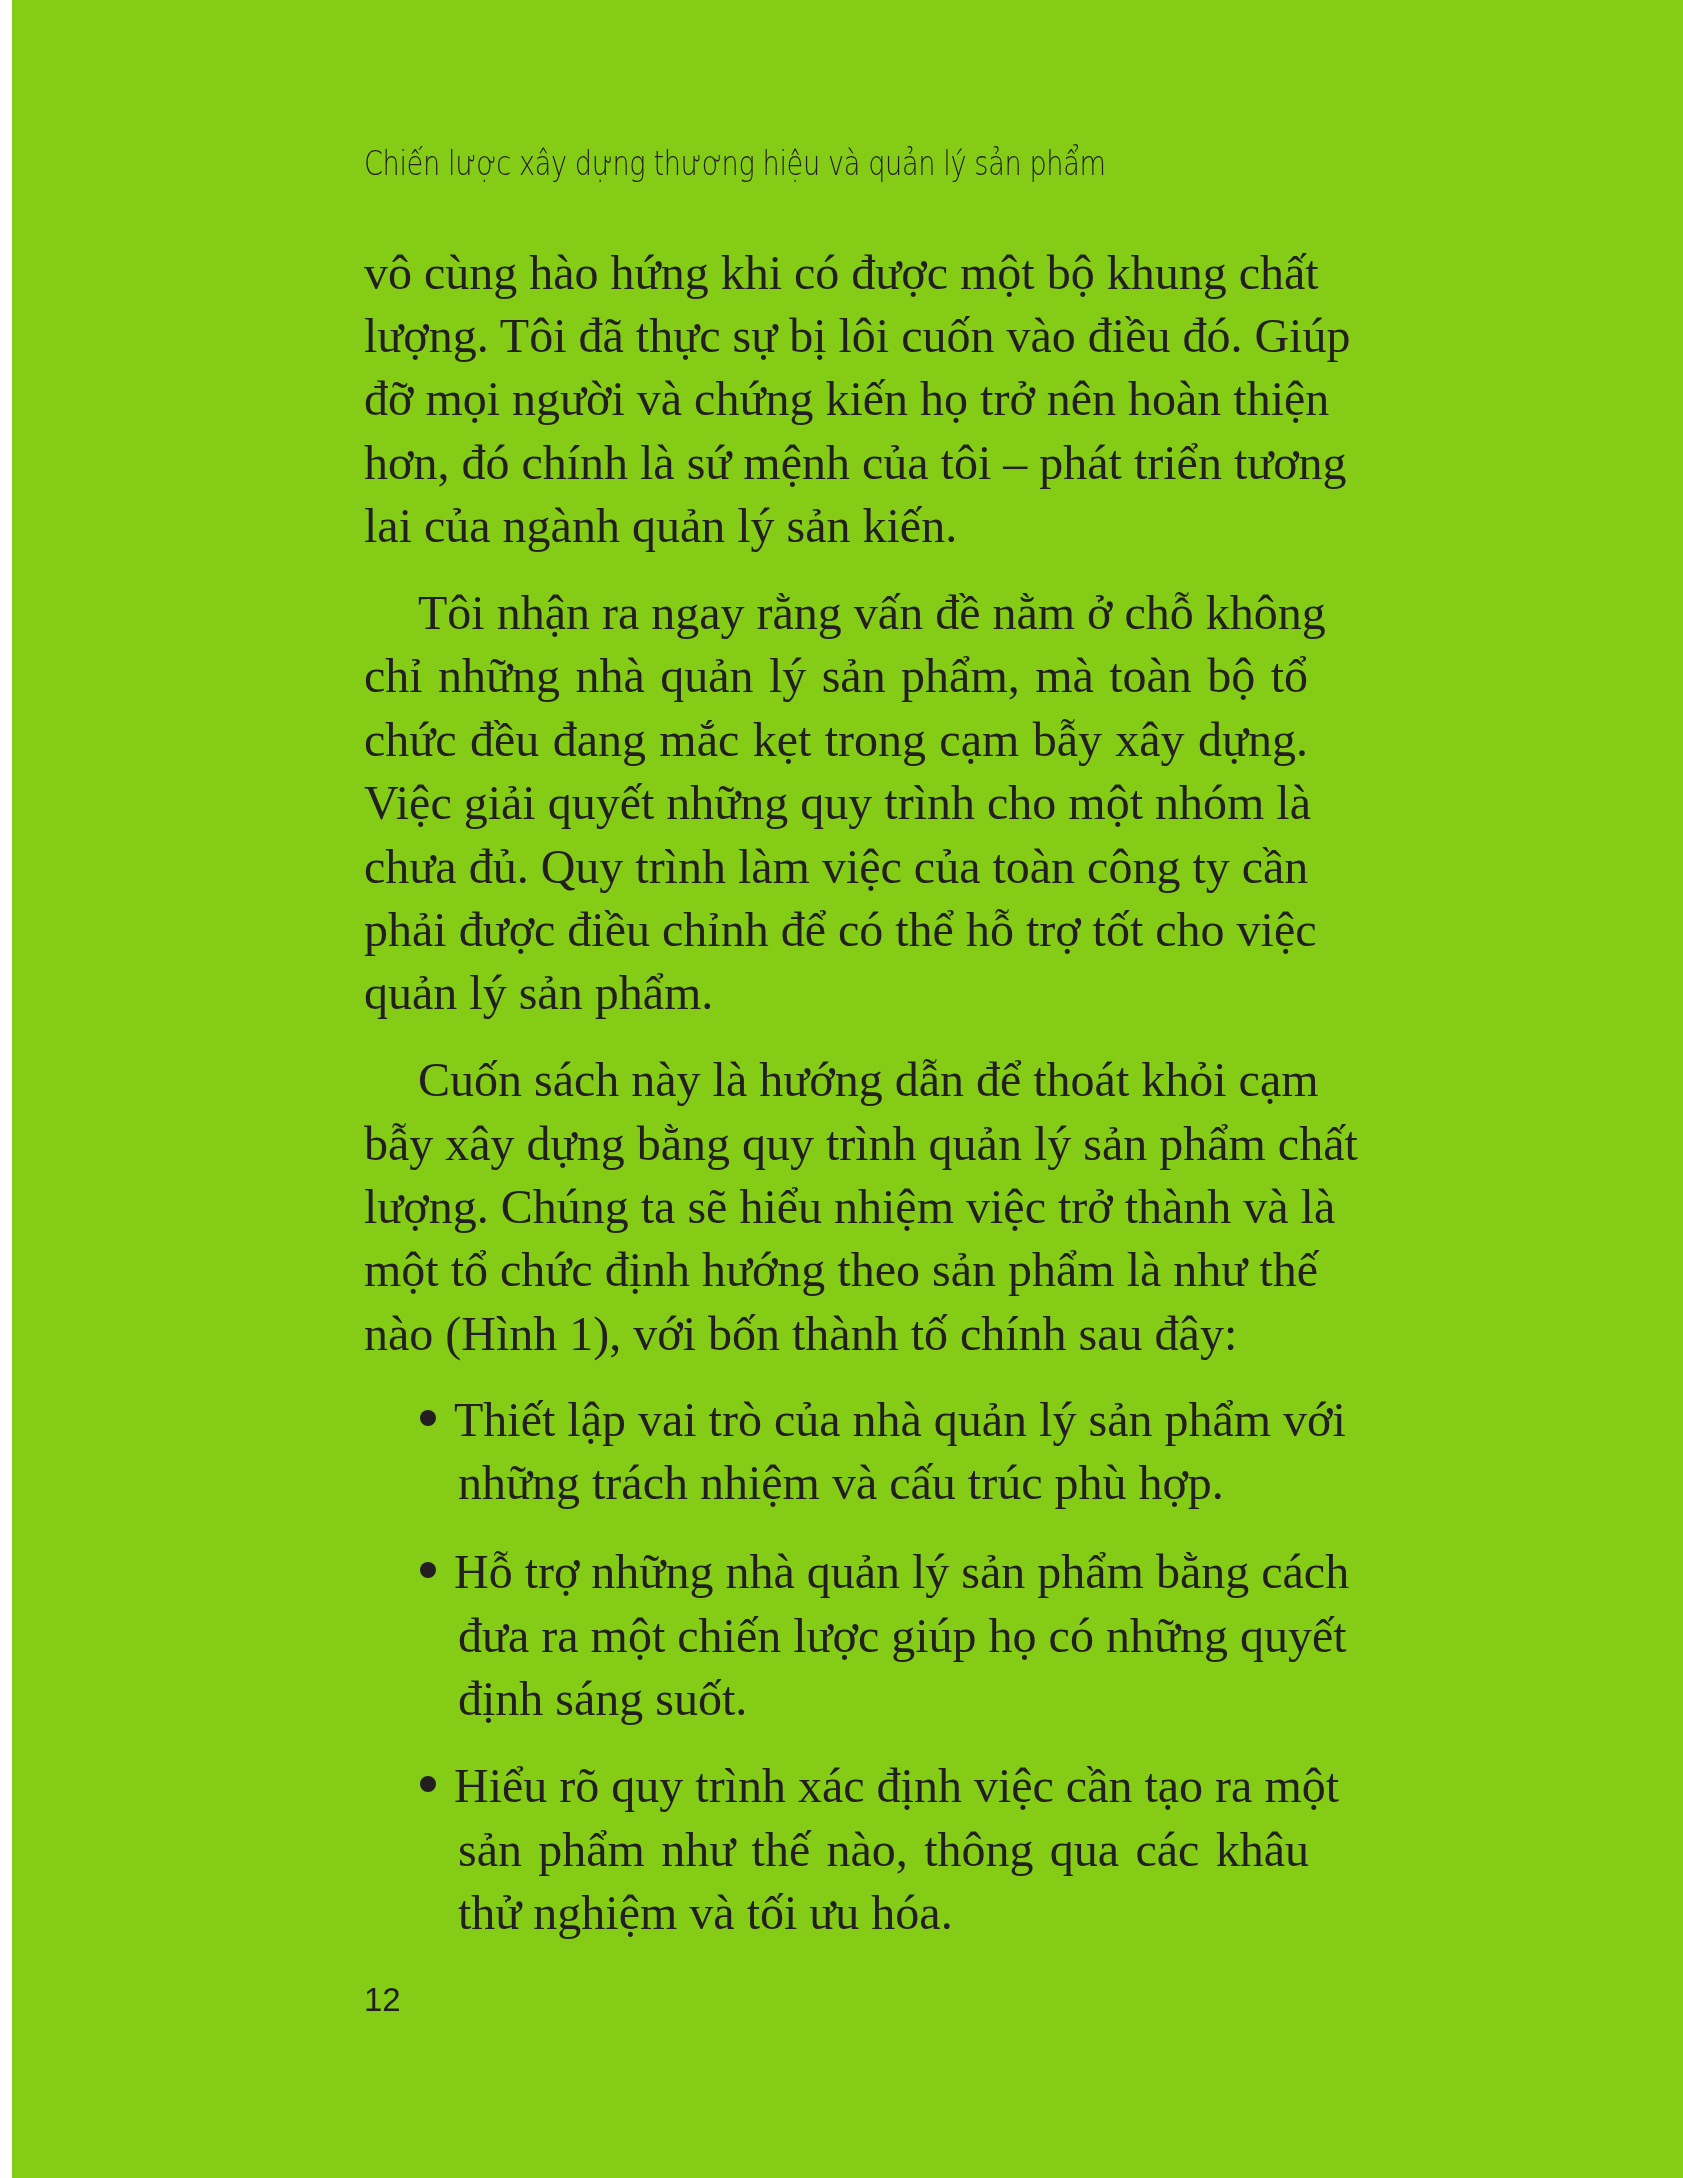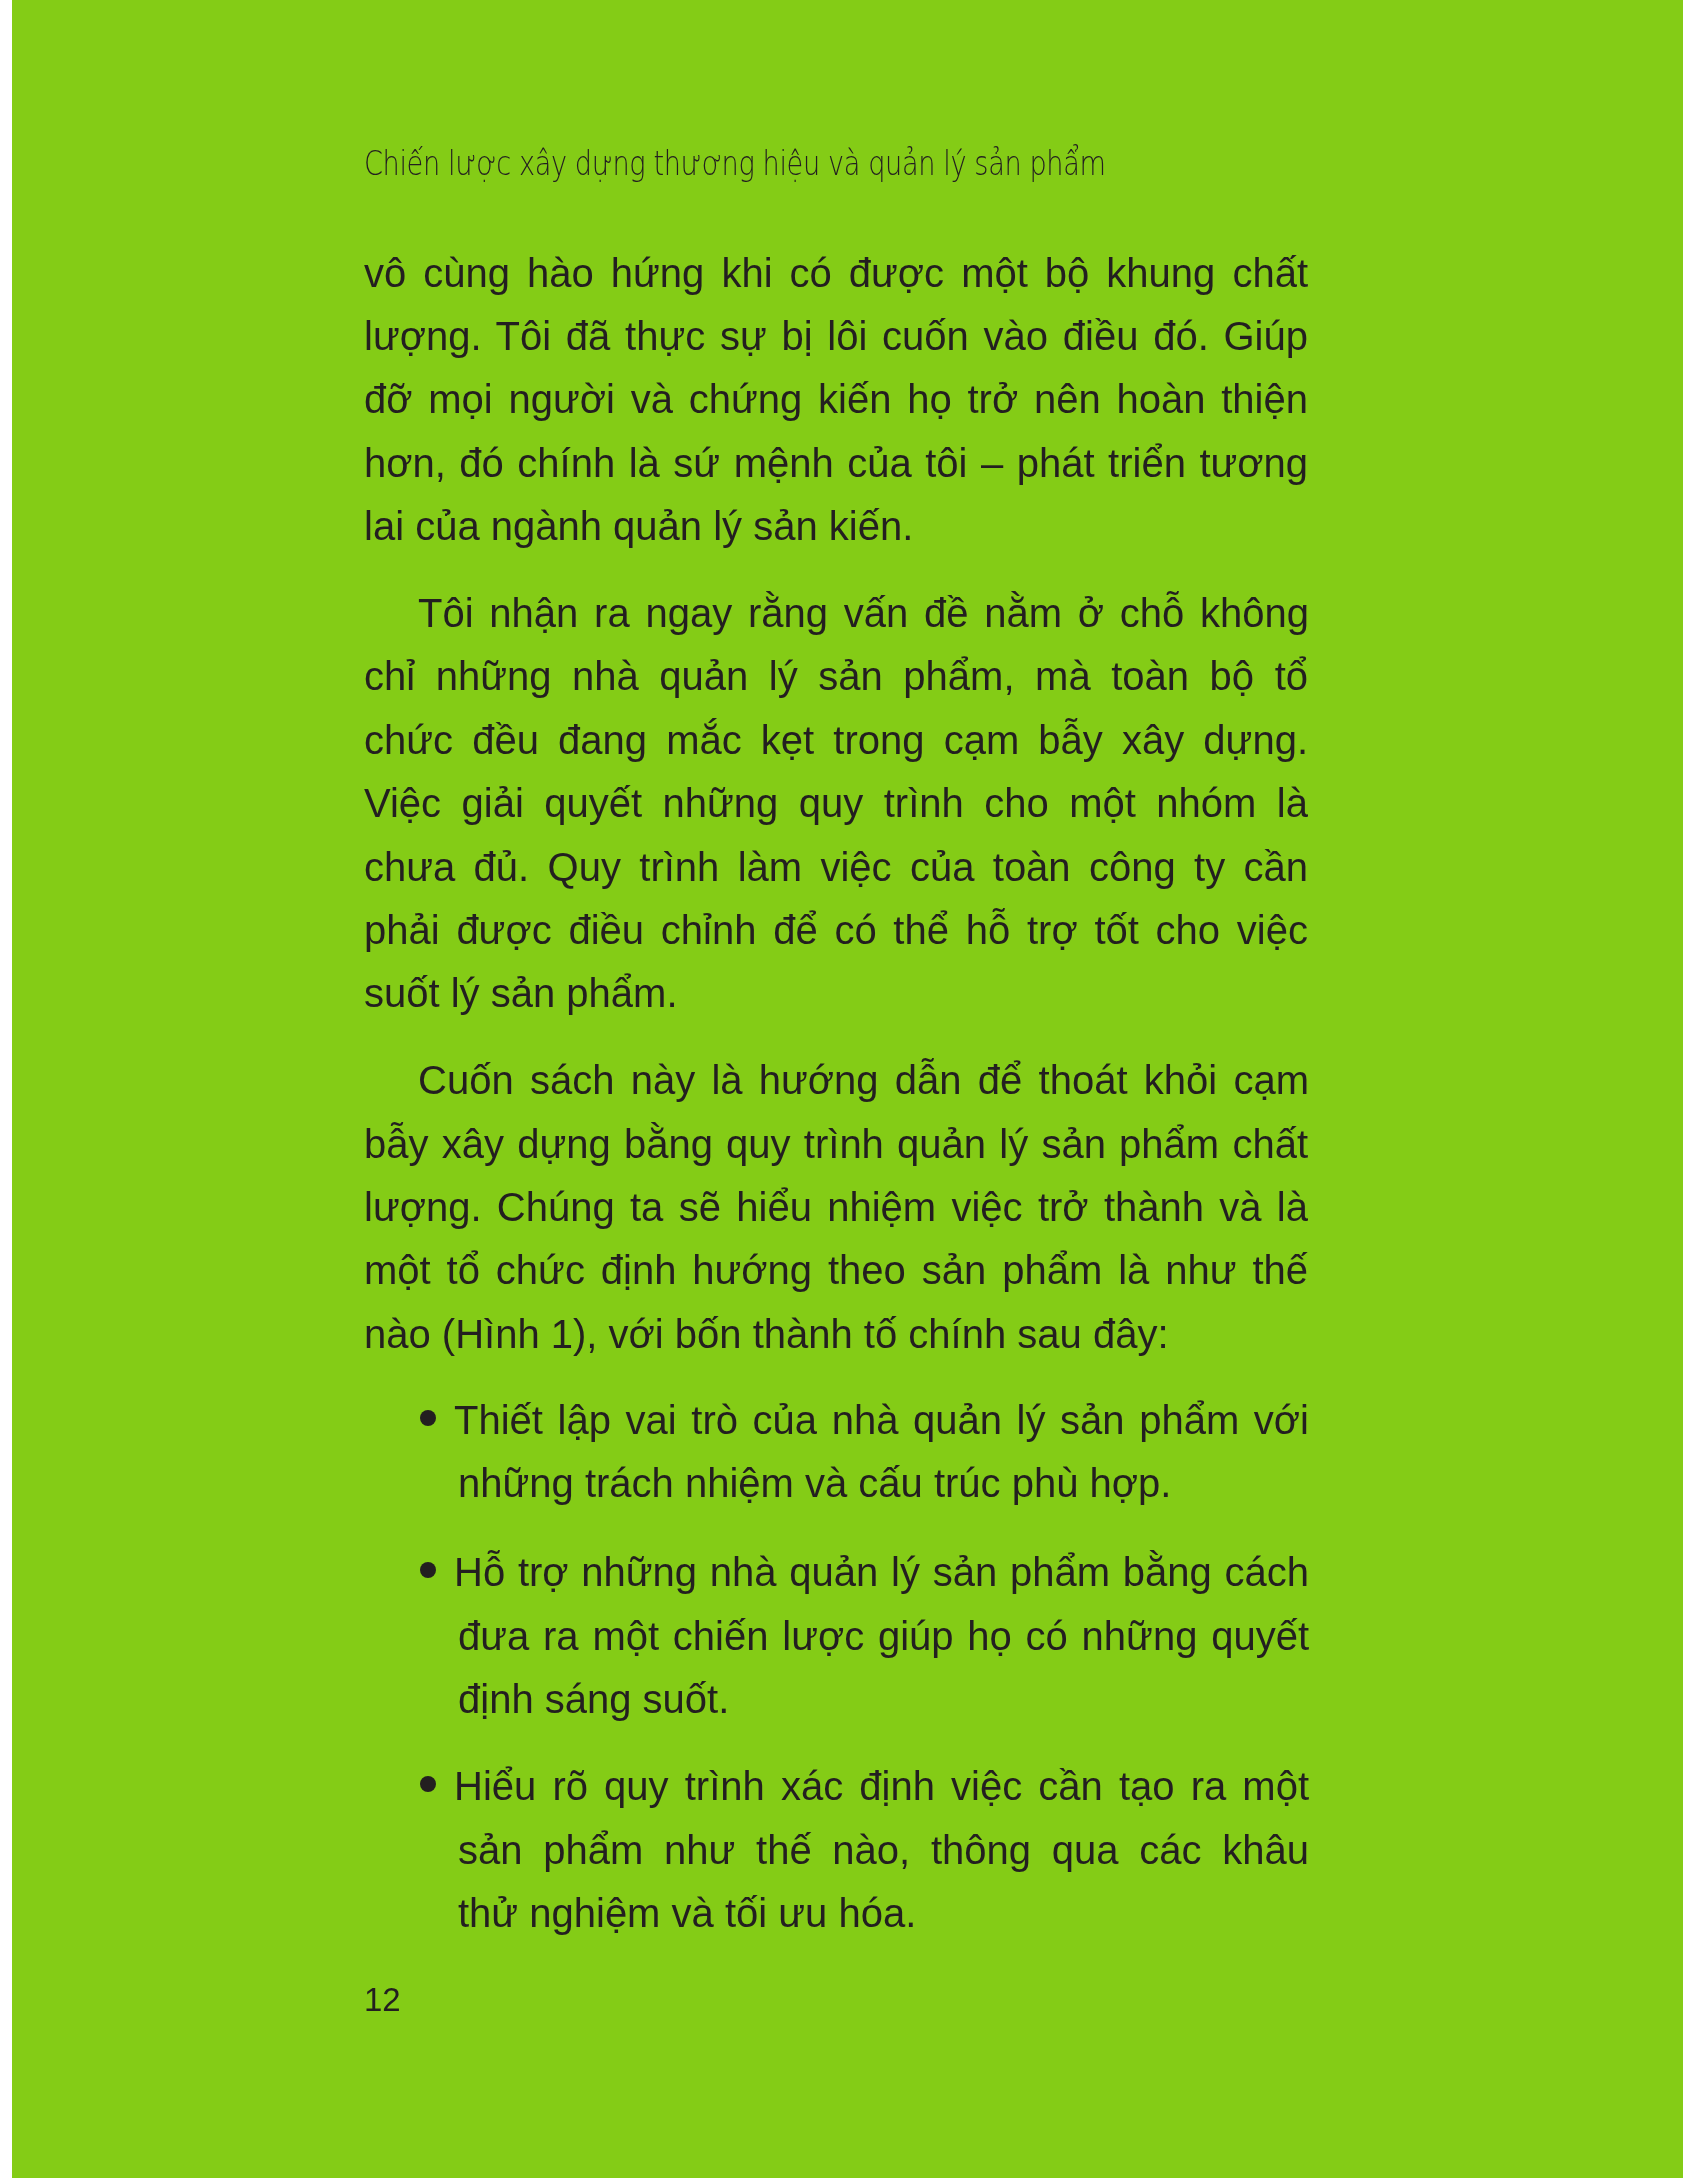--- a/index.html
+++ b/index.html
@@ -7,21 +7,21 @@
   .page { position: absolute; left: 12px; top: 0; width: 1683px; height: 2178px; background: #84cc16; color: #231f20; padding-left: 48px; }
   .running-header {
     position: absolute; left: 352px; top: 139px;
     font-family: "DejaVu Sans", sans-serif; font-weight: 300;
     font-size: 34px; line-height: 48px; letter-spacing: -0.5px;
     transform: scaleX(0.80); transform-origin: left top;
     white-space: nowrap; color: #231f20;
   }
   .line {
     position: absolute; left: 352px; width: 944px;
-    font-family: Liberation Sans, sans-serif; font-size: 40px;
+    font-family: Liberation Serif, serif; font-size: 48px;
     line-height: 50px; height: 50px; white-space: nowrap;
     text-align: justify; text-align-last: justify; color: #231f20;
   }
   .line.last { text-align-last: left; }
   .line.indent { left: 406px; width: 891px; }
   .bullet-line { left: 442px; width: 855px; }
   .bullet-cont { left: 446px; width: 851px; }
   .bullet-dot {
     position: absolute; left: 408px; width: 16px; height: 16px;
     border-radius: 50%; background: #231f20;
@@ -47,21 +47,21 @@
     <div class="line last" style="top:501px">lai của ngành quản lý sản kiến.</div>
   </div>
 
   <div>
     <div class="line indent" style="top:588px">Tôi nhận ra ngay rằng vấn đề nằm ở chỗ không</div>
     <div class="line" style="top:651px">chỉ những nhà quản lý sản phẩm, mà toàn bộ tổ</div>
     <div class="line" style="top:715px">chức đều đang mắc kẹt trong cạm bẫy xây dựng.</div>
     <div class="line" style="top:778px">Việc giải quyết những quy trình cho một nhóm là</div>
     <div class="line" style="top:842px">chưa đủ. Quy trình làm việc của toàn công ty cần</div>
     <div class="line" style="top:905px">phải được điều chỉnh để có thể hỗ trợ tốt cho việc</div>
-    <div class="line last" style="top:968px">suốt lý sản phẩm.</div>
+    <div class="line last" style="top:968px">quản lý sản phẩm.</div>
   </div>
 
   <div>
     <div class="line indent" style="top:1055px">Cuốn sách này là hướng dẫn để thoát khỏi cạm</div>
     <div class="line" style="top:1119px">bẫy xây dựng bằng quy trình quản lý sản phẩm chất</div>
     <div class="line" style="top:1182px">lượng. Chúng ta sẽ hiểu nhiệm việc trở thành và là</div>
     <div class="line" style="top:1245px">một tổ chức định hướng theo sản phẩm là như thế</div>
     <div class="line last" style="top:1309px">nào (Hình 1), với bốn thành tố chính sau đây:</div>
   </div>
 

